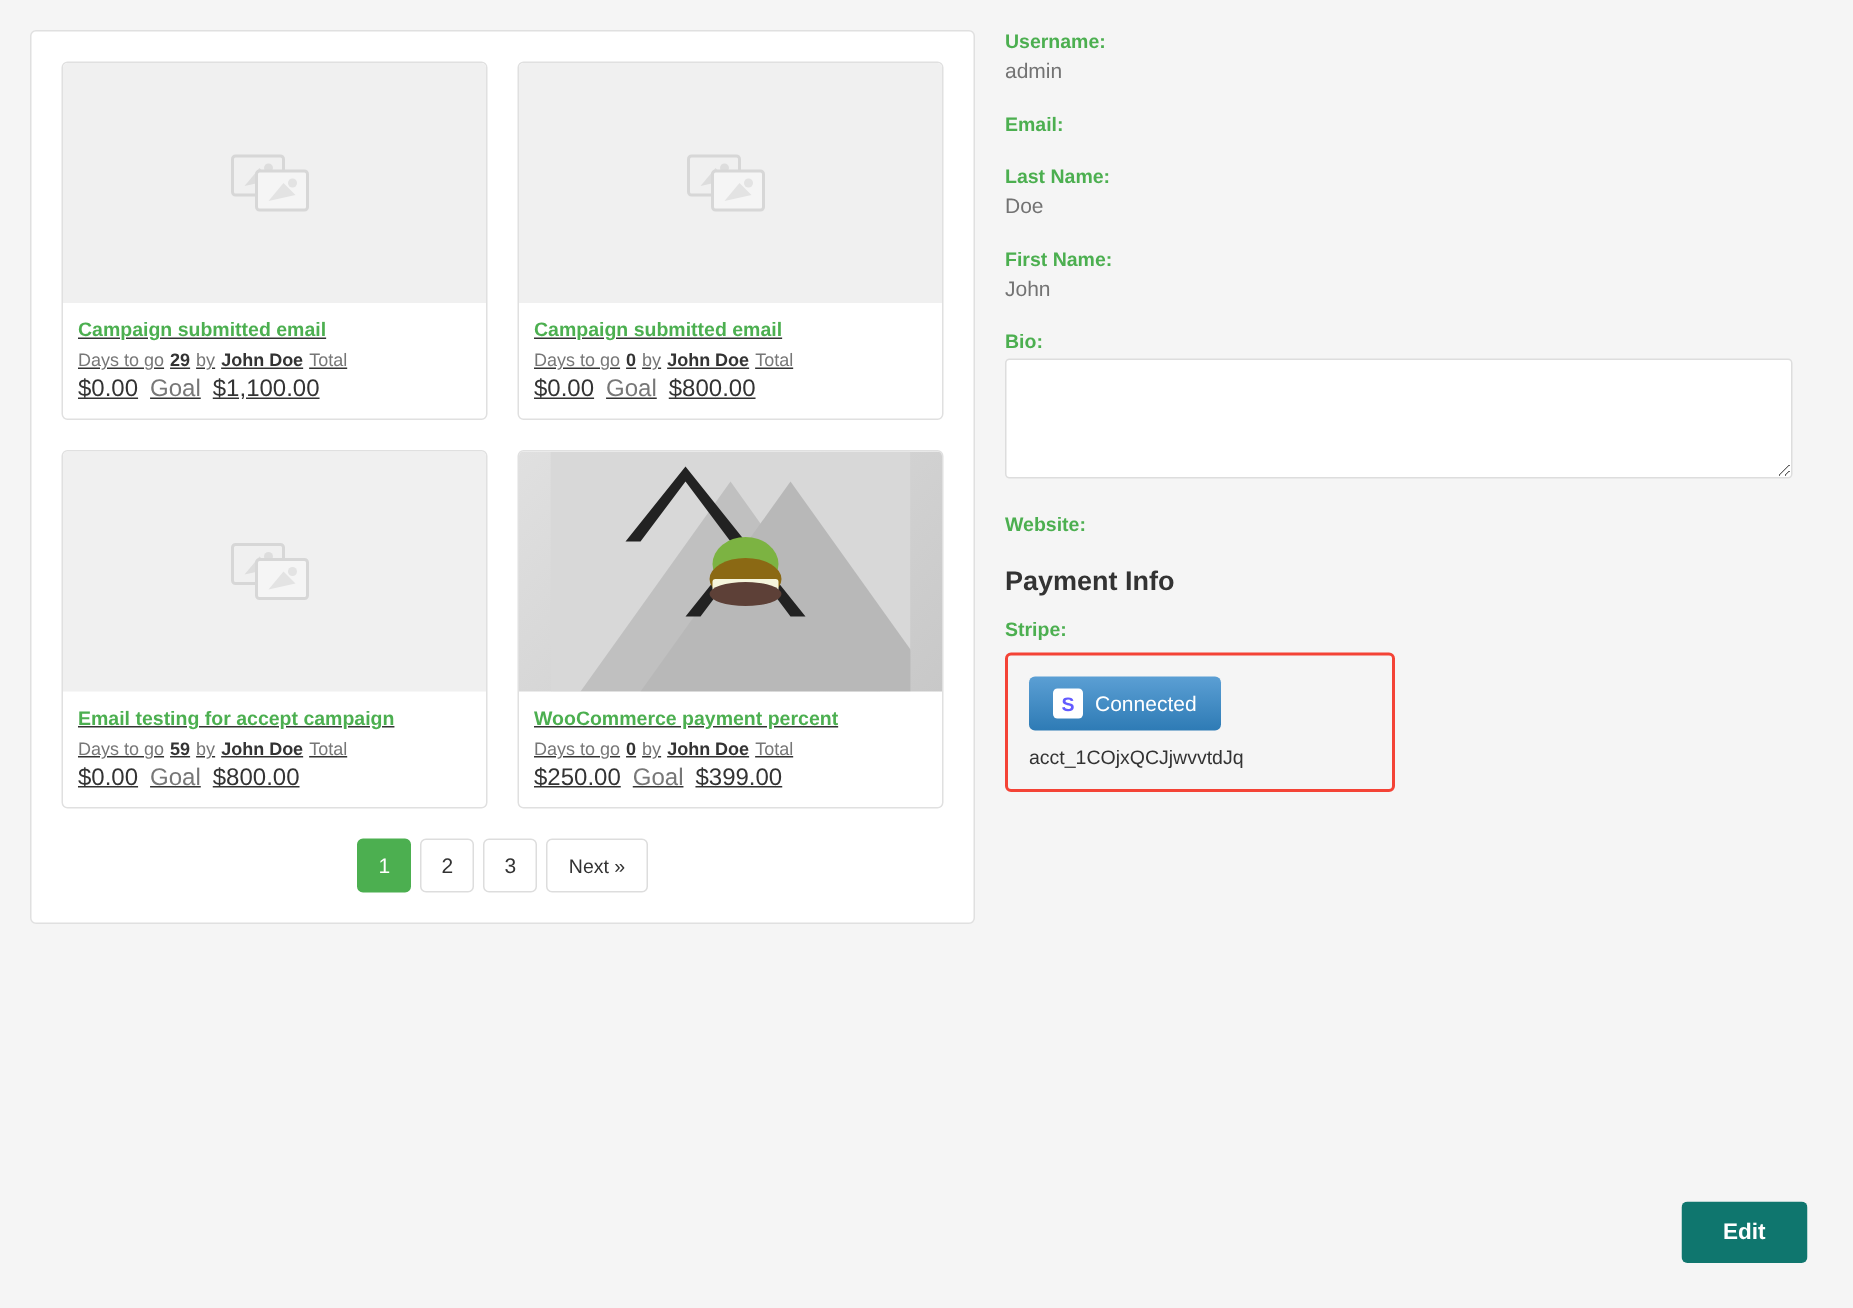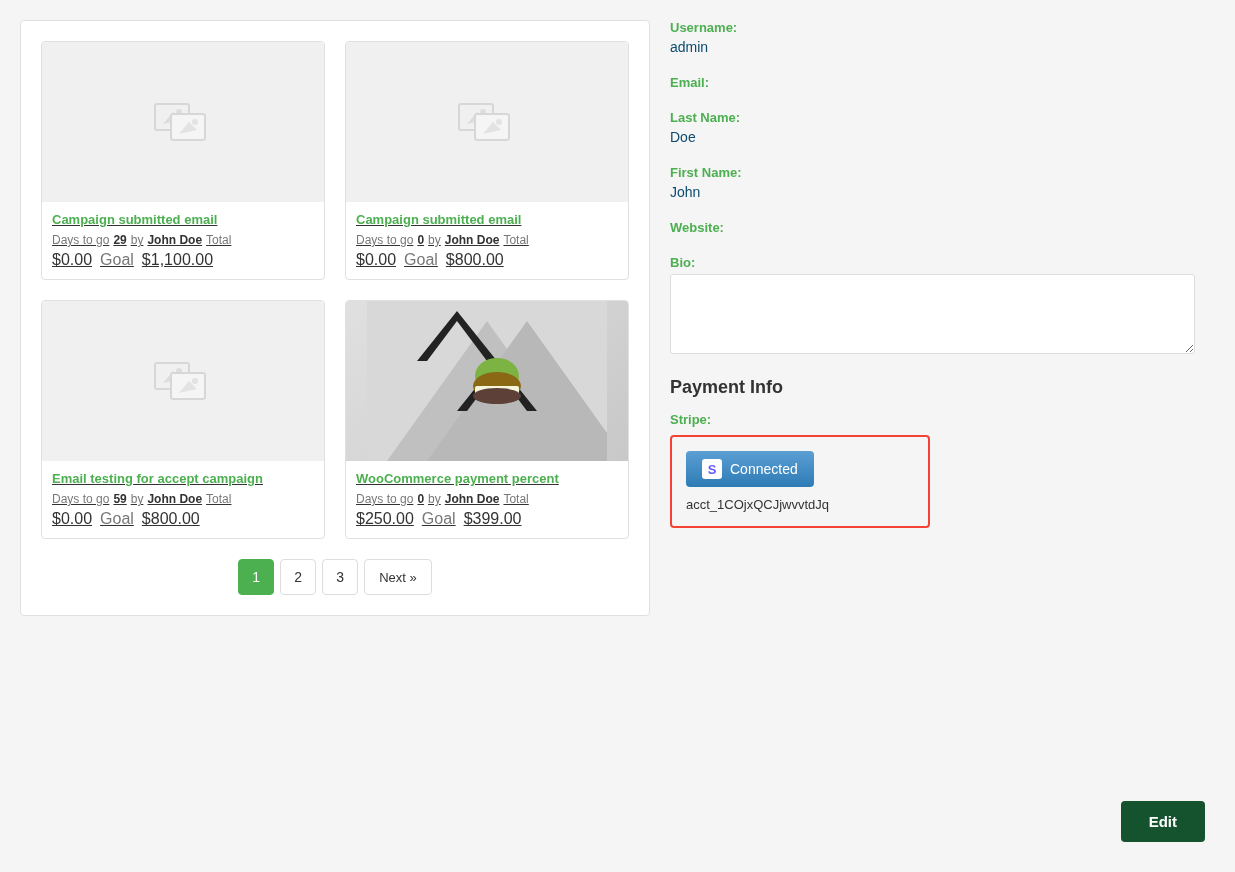--- a/index.html
+++ b/index.html
@@ -122,21 +122,21 @@
       margin-bottom: 20px;
     }
     .field-label {
       color: #4CAF50;
       font-weight: 600;
       font-size: 13px;
       margin-bottom: 4px;
     }
     .field-value {
       font-size: 14px;
-      color: #0c4a6e;
+      color: #737373;
     }
     
     .bio-textarea {
       width: 100%;
       min-height: 80px;
       border: 1px solid #ddd;
       border-radius: 3px;
       padding: 6px;
       font-size: 13px;
       resize: vertical;
@@ -192,21 +192,21 @@
     }
     .stripe-account-id {
       font-size: 13px;
       color: #333;
     }
     
     .edit-btn {
       position: fixed;
       bottom: 30px;
       right: 30px;
-      background: #14532d;
+      background: #0f766e;
       color: #fff;
       border: none;
       border-radius: 4px;
       padding: 12px 28px;
       font-size: 15px;
       cursor: pointer;
       font-weight: 600;
     }
     
     .woo-image {
@@ -370,27 +370,27 @@
       <div class="field-label">Last Name:</div>
       <div class="field-value">Doe</div>
     </div>
 
     <div class="profile-field">
       <div class="field-label">First Name:</div>
       <div class="field-value">John</div>
     </div>
 
     <div class="profile-field">
+      <div class="field-label">Bio:</div>
+      <textarea class="bio-textarea" style=""></textarea>
+    </div>
+
+    <div class="profile-field">
       <div class="field-label">Website:</div>
       <div class="field-value"></div>
-    </div>
-
-    <div class="profile-field">
-      <div class="field-label">Bio:</div>
-      <textarea class="bio-textarea" style=""></textarea>
     </div>
 
     <div class="payment-section">
       <div class="payment-title">Payment Info</div>
       <div class="stripe-label">Stripe:</div>
       <div class="stripe-box">
         <button class="stripe-connected-btn">
           <div class="stripe-s-logo">S</div>
           <span>Connected</span>
         </button>

